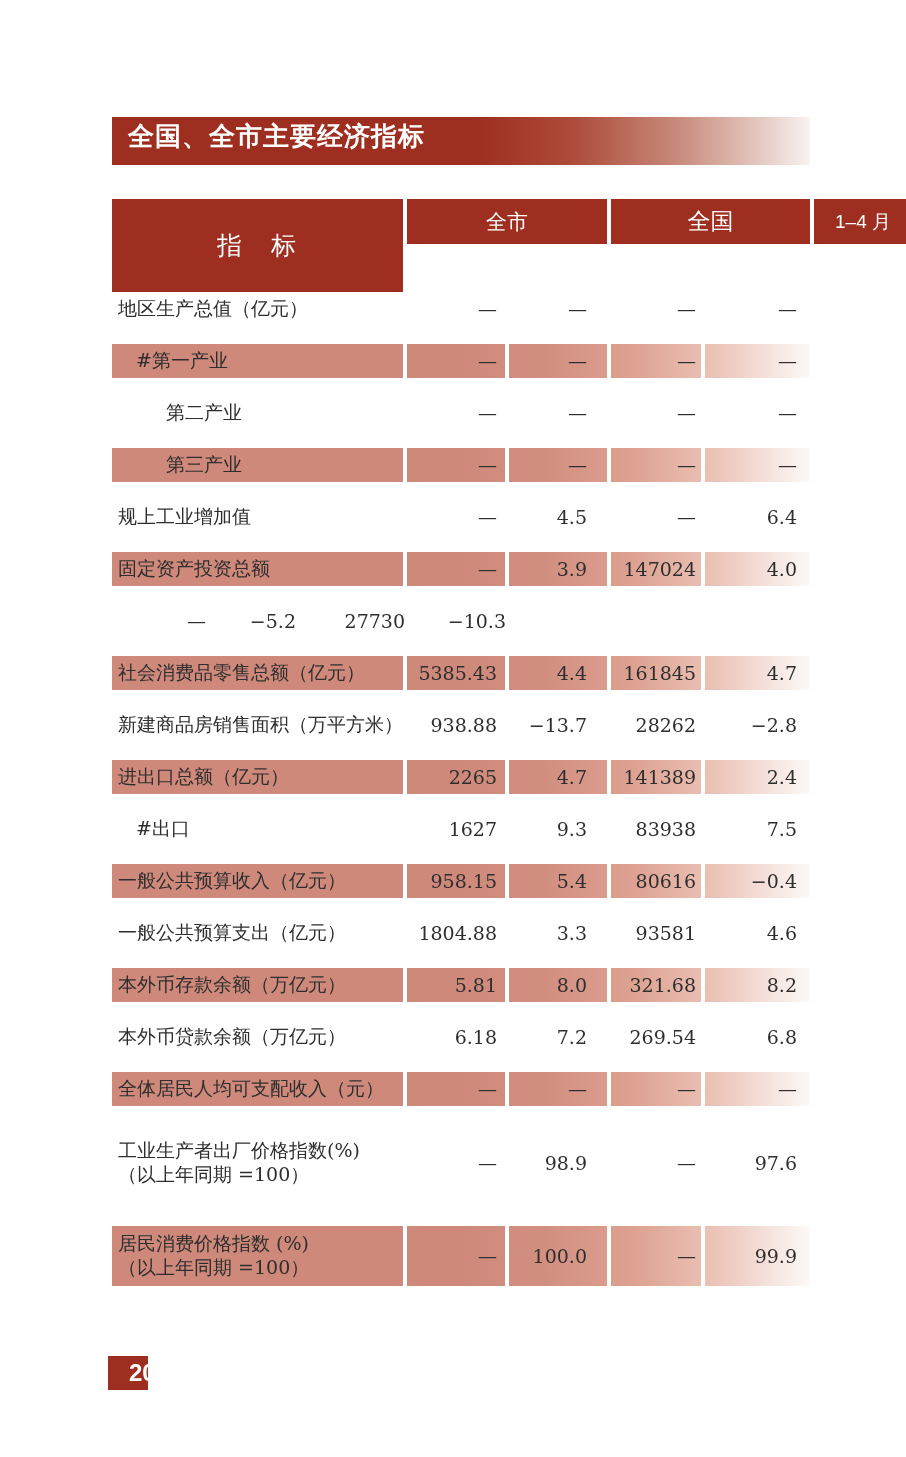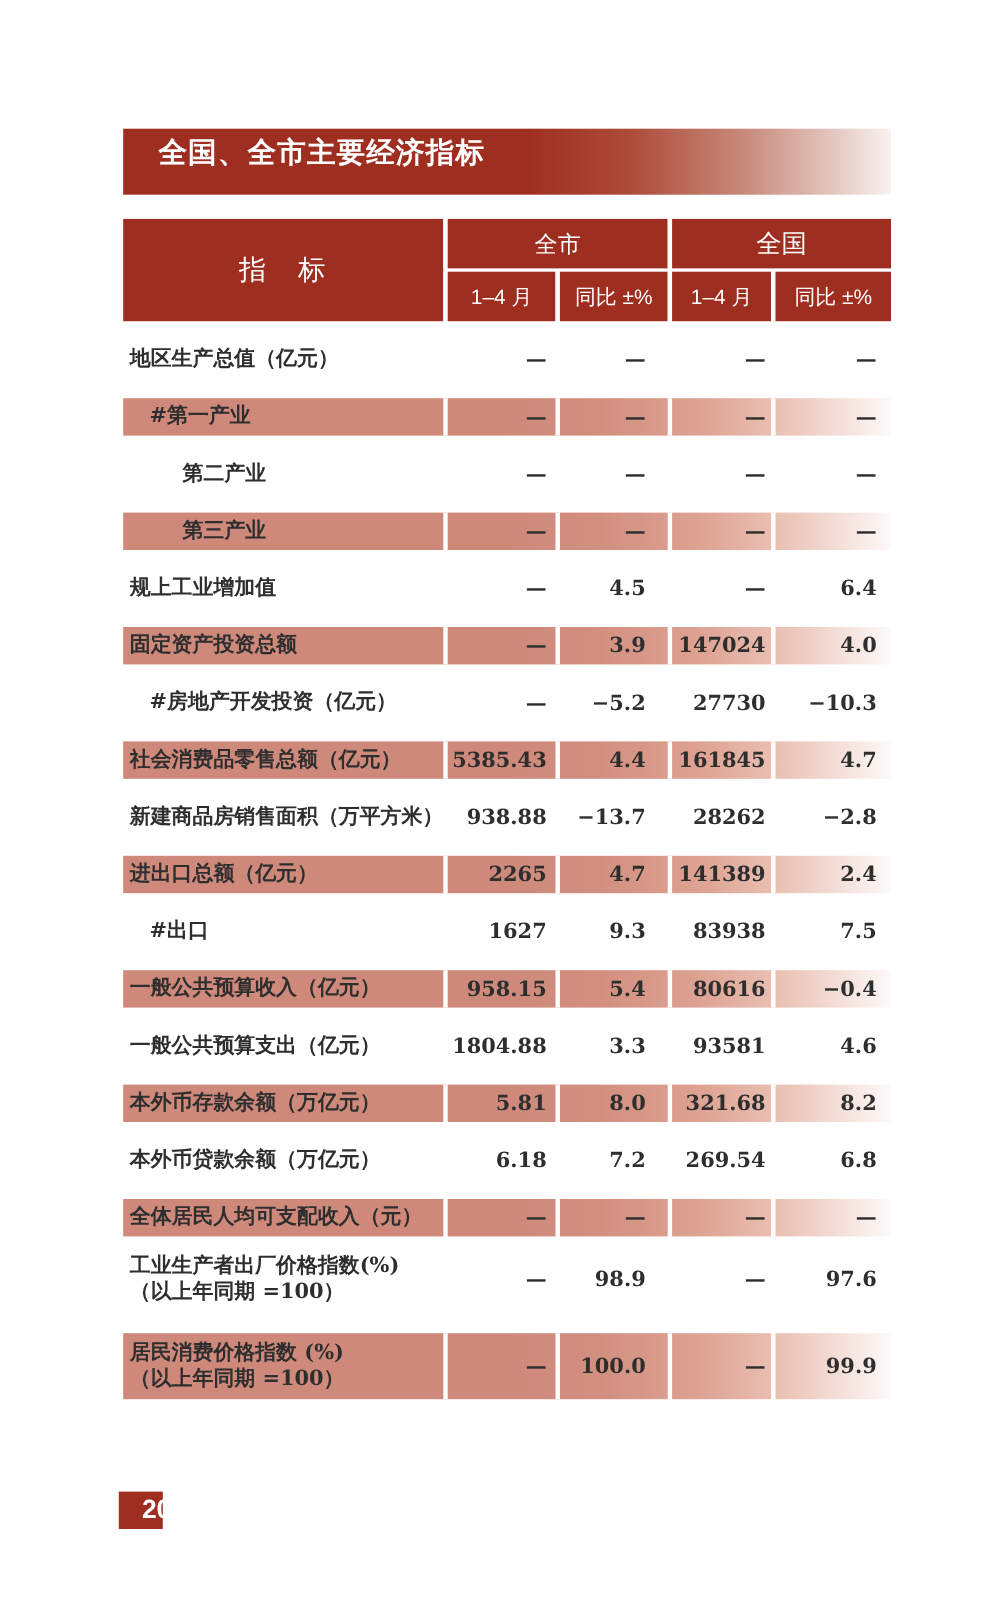--- a/index.html
+++ b/index.html
@@ -7,44 +7,44 @@
     --salmon:#CE897B;
     --text:#2e2e2e;
   }
   html,body{margin:0;padding:0;}
   body{
     width:906px;height:1457px;background:#ffffff;position:relative;overflow:hidden;
     font-family:"DejaVu Serif","Liberation Serif",serif;color:var(--text);
   }
   
   .title-bar{
-    position:absolute;left:112px;top:117px;width:698px;height:60px;box-sizing:border-box;
+    position:absolute;left:112px;top:117px;width:698px;height:48px;box-sizing:border-box;
     background:linear-gradient(90deg,var(--accent) 0%,var(--accent) 52%,#AD4B39 66%,#C88A7B 81%,#E5C9C2 93%,#F8F3F1 100%);
-    color:#fff;font-family:Liberation Sans, sans-serif;font-weight:bold;
-    font-size:26px;line-height:42px;padding-left:32px;letter-spacing:1px;
+    color:#fff;font-family:Liberation Mono, monospace;font-weight:bold;
+    font-size:26px;line-height:42px;padding-left:16px;letter-spacing:1px;
   }
   
   .table{position:absolute;left:112px;top:199px;width:698px;}
   .sep{width:4px;background:#ffffff;flex-shrink:0;align-self:stretch;}
   
   .thead{display:flex;height:93px;font-family:"Liberation Sans","DejaVu Sans",sans-serif;color:#fff;}
   .hc{background:var(--accent);display:flex;align-items:center;justify-content:center;box-sizing:border-box;}
   .hc1{width:291px;height:93px;font-size:25px;letter-spacing:2px;}
-  .hright{width:407px;display:flex;flex-direction:column;}
+  .hright{width:407px;display:flex;flex-direction:row;}
   .hgroups{display:flex;height:45px;margin-bottom:3px;}
   .hg{width:200px;font-size:21px;}
   .hg2{width:199px;font-size:23px;}
   .hsubs{display:flex;height:45px;}
   .hs2{width:98px;font-size:19px;}
   .hs3{width:98px;font-size:19px;}
   .hs4{width:90px;font-size:19px;}
   .hs5{width:105px;font-size:19px;}
   
   .tbody{width:698px;}
-  .trow-slot{height:52px;display:flex;align-items:flex-end;font-weight:bold;}
+  .trow-slot{height:52px;display:flex;align-items:flex-start;}
   .trow{width:100%;height:34px;display:flex;align-items:center;}
   .trow-slot.hl .trow{
     background:linear-gradient(90deg,var(--salmon) 0%,var(--salmon) 50%,#D28F80 62%,#DDA292 75%,#ECC6BA 87%,#FDF9F8 100%);
   }
   .trow-slot.tl{height:78px;}
   .trow-slot.tl .trow{height:78px;}
   .trow-slot.tl.hl{height:70px;}
   .trow-slot.tl.hl .trow{height:60px;margin-top:24px;}
   .cell{box-sizing:border-box;}
   .lab{width:291px;padding-left:6px;font-size:19px;line-height:1.25;}
@@ -171,21 +171,20 @@
       <div class="cell num n3">3.9</div>
       <div class="sep"></div>
       <div class="cell num n4">147024</div>
       <div class="sep"></div>
       <div class="cell num n5">4.0</div>
     </div>
   </div>
 
   <div class="trow-slot">
     <div class="trow">
-      <div class="cell lab ind1">#房地产开发投资（亿元）</div>
       <div class="sep"></div>
       <div class="cell num n2">—</div>
       <div class="sep"></div>
       <div class="cell num n3">−5.2</div>
       <div class="sep"></div>
       <div class="cell num n4">27730</div>
       <div class="sep"></div>
       <div class="cell num n5">−10.3</div>
     </div>
   </div>

